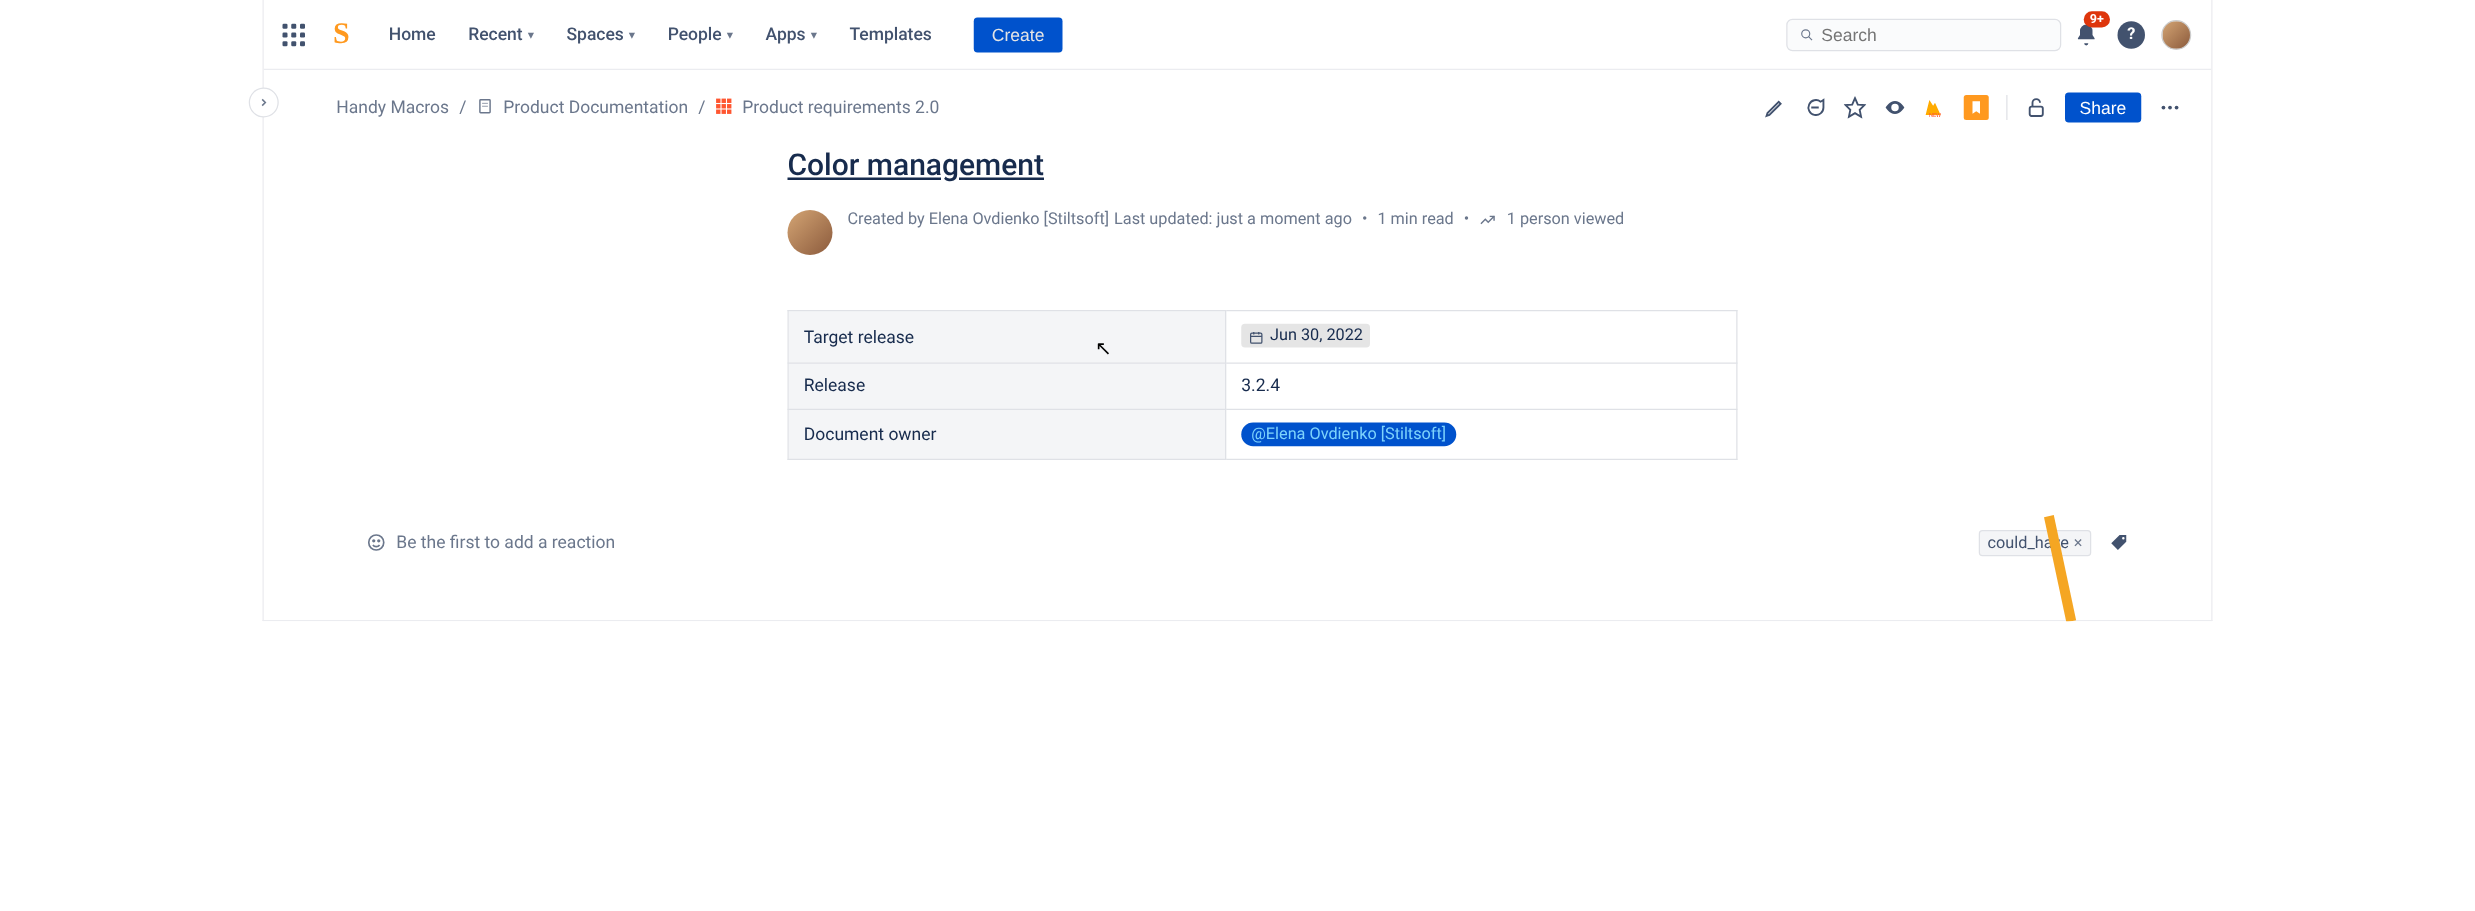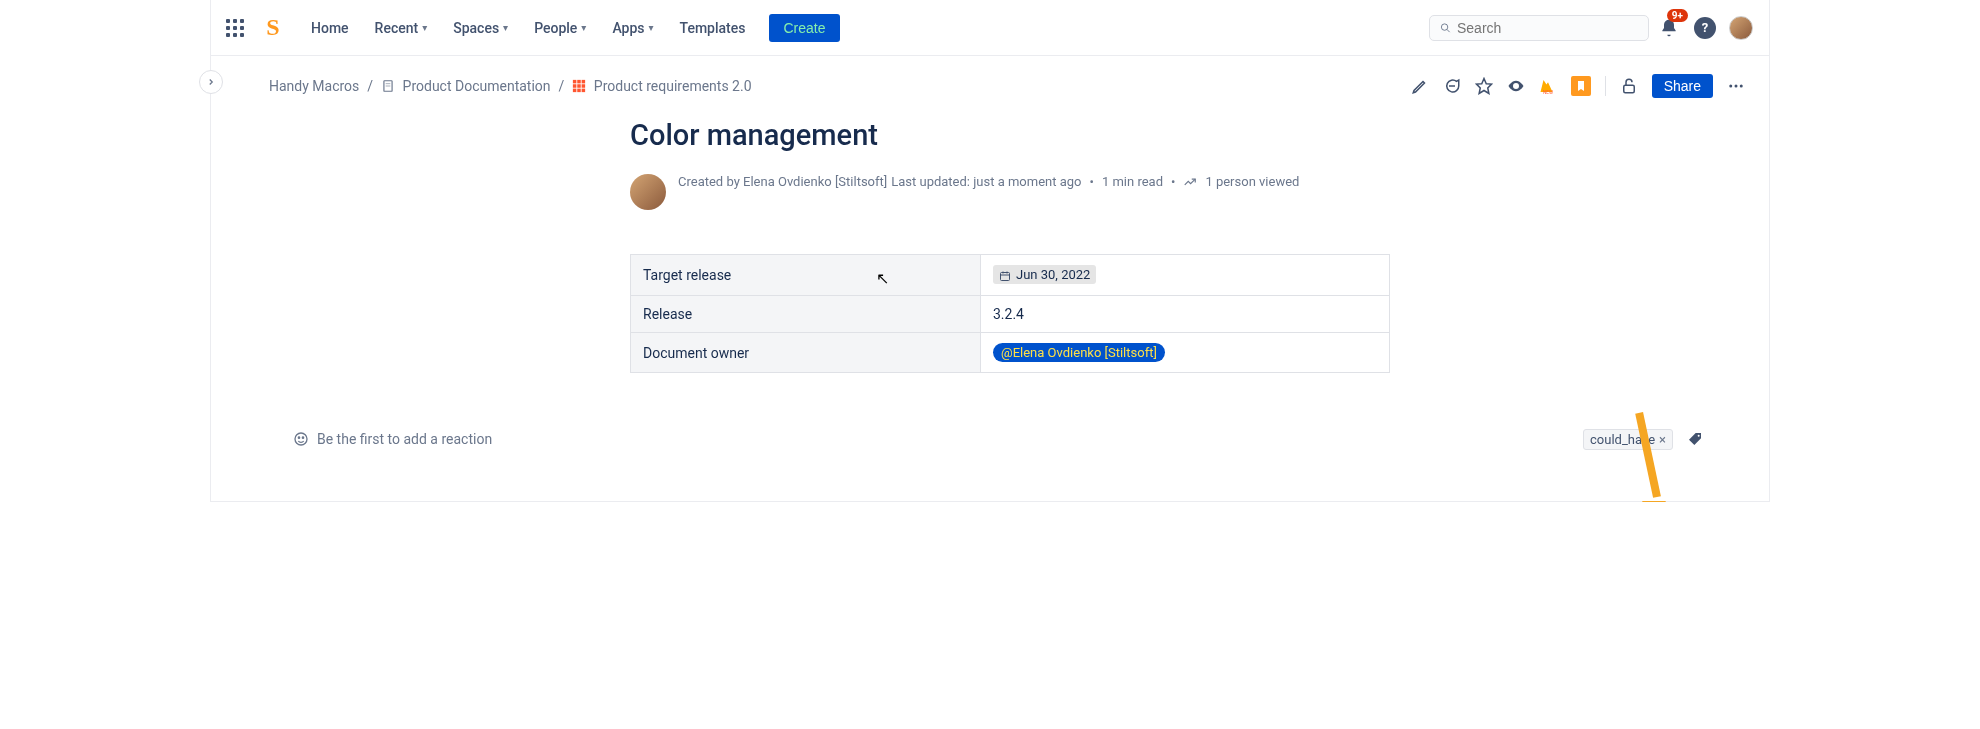--- a/index.html
+++ b/index.html
@@ -49,27 +49,27 @@
   padding: 6px 10px;
   color: #42526E;
   font-size: 14px;
   cursor: pointer;
   display: inline-flex; align-items: center; gap: 4px;
   font-weight: 500;
 }
 .nav-item .chev { font-size:10px; color:#6B778C; }
 .btn-create {
   background: #0052CC;
-  color: #86efac;
+  color: #e5e5e5;
   border: none;
   border-radius: 3px;
   padding: 6px 14px;
   font-size: 14px;
   font-weight: 500;
-  margin-left: 8px;
+  margin-left: 18px;
   cursor: pointer;
 }
 .spacer { flex: 1; }
 .search {
   display: flex; align-items: center;
   border: 1px solid #dfe1e6;
   border-radius: 5px;
   padding: 4px 10px;
   width: 220px;
   color: #6B778C;
@@ -122,22 +122,23 @@
 .actions { margin-left:auto; display:flex; align-items:center; gap:14px; }
 .action-icon { cursor:pointer; color:#42526E; display:inline-flex; }
 .action-orange { width:20px;height:20px;background:#FF991F;border-radius:2px;display:inline-flex;align-items:center;justify-content:center;color:#fff;font-size:12px; }
 .vert-divider { width:1px; height:20px; background:#dfe1e6; }
 .btn-share {
   background:#0052CC;color:#fff;border:none;border-radius:3px;
   padding:4px 12px;font-size:14px;font-weight:500;cursor:pointer;
 }
 .content-col { margin-left: 395px; max-width: 760px; }
 .page-title-h1 {
-  font-size: 29px; font-weight: 500; color:#172B4D;
+  font-size: 24px; font-weight: 500; color:#172B4D;
   margin-top: 16px;
+  text-decoration: underline;
 }
 .byline {
   display:flex; align-items:flex-start; gap:12px; margin-top:22px;
   color:#6B778C; font-size:13px;
 }
 .byline .avatar-lg {
   width:36px;height:36px;border-radius:50%;
   background: linear-gradient(135deg,#d4a574,#8b5a3c);
   flex-shrink:0;
 }
@@ -155,21 +156,21 @@
 .date-pill {
   background:#e5e5e5; padding:2px 6px; border-radius:3px; font-size:13px;
   display:inline-flex;align-items:flex-end;gap:5px;
 }
 .status-lozenge {
   display:inline-block; background:#36B37E; color:#fff;
   font-size:11px; font-weight:700; letter-spacing:0.3px;
   padding:3px 7px; border-radius:3px;
 }
 .mention-tag {
-  display:inline-block; background:#0052CC; color:#fde047;
+  display:inline-block; background:#0052CC; color:#7dd3fc;
   font-size:13px; padding:2px 8px; border-radius:10px;
 }
 .cursor-annot {
   position:absolute; font-size:16px; color:#000;
   pointer-events:none;
 }
 .arrow-right {
   position:absolute; width:130px; height:18px;
   pointer-events:none;
 }

